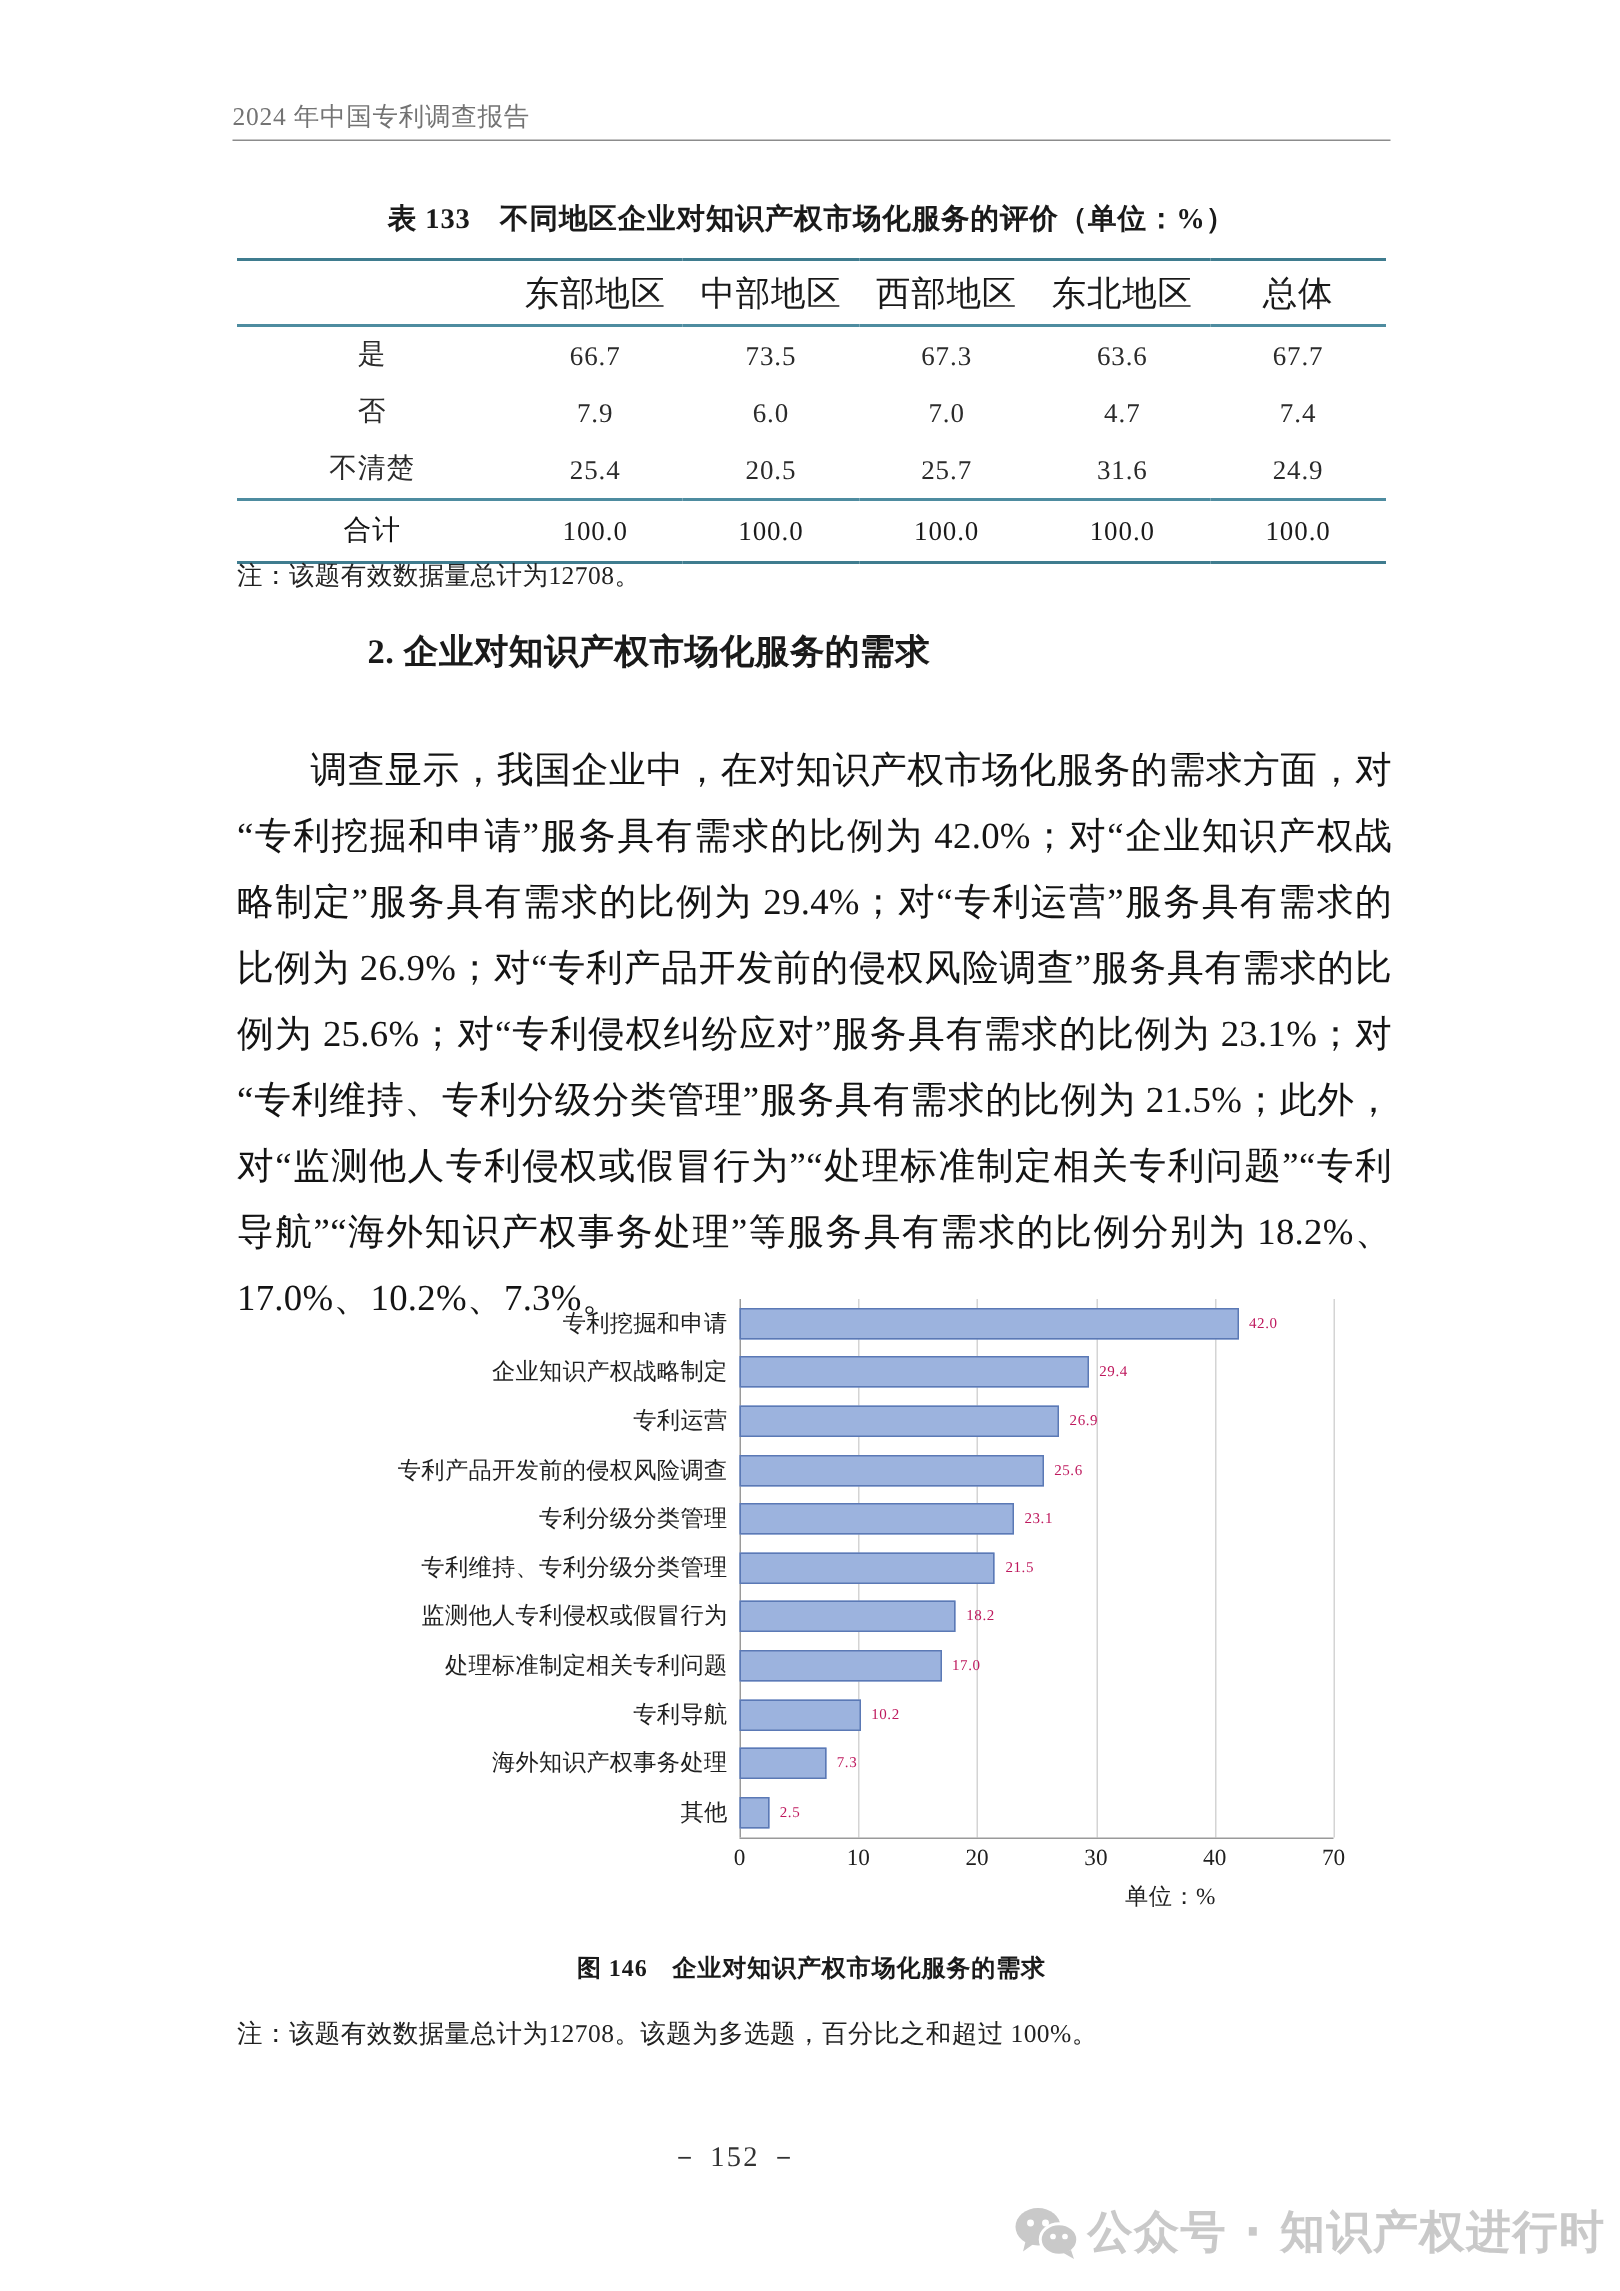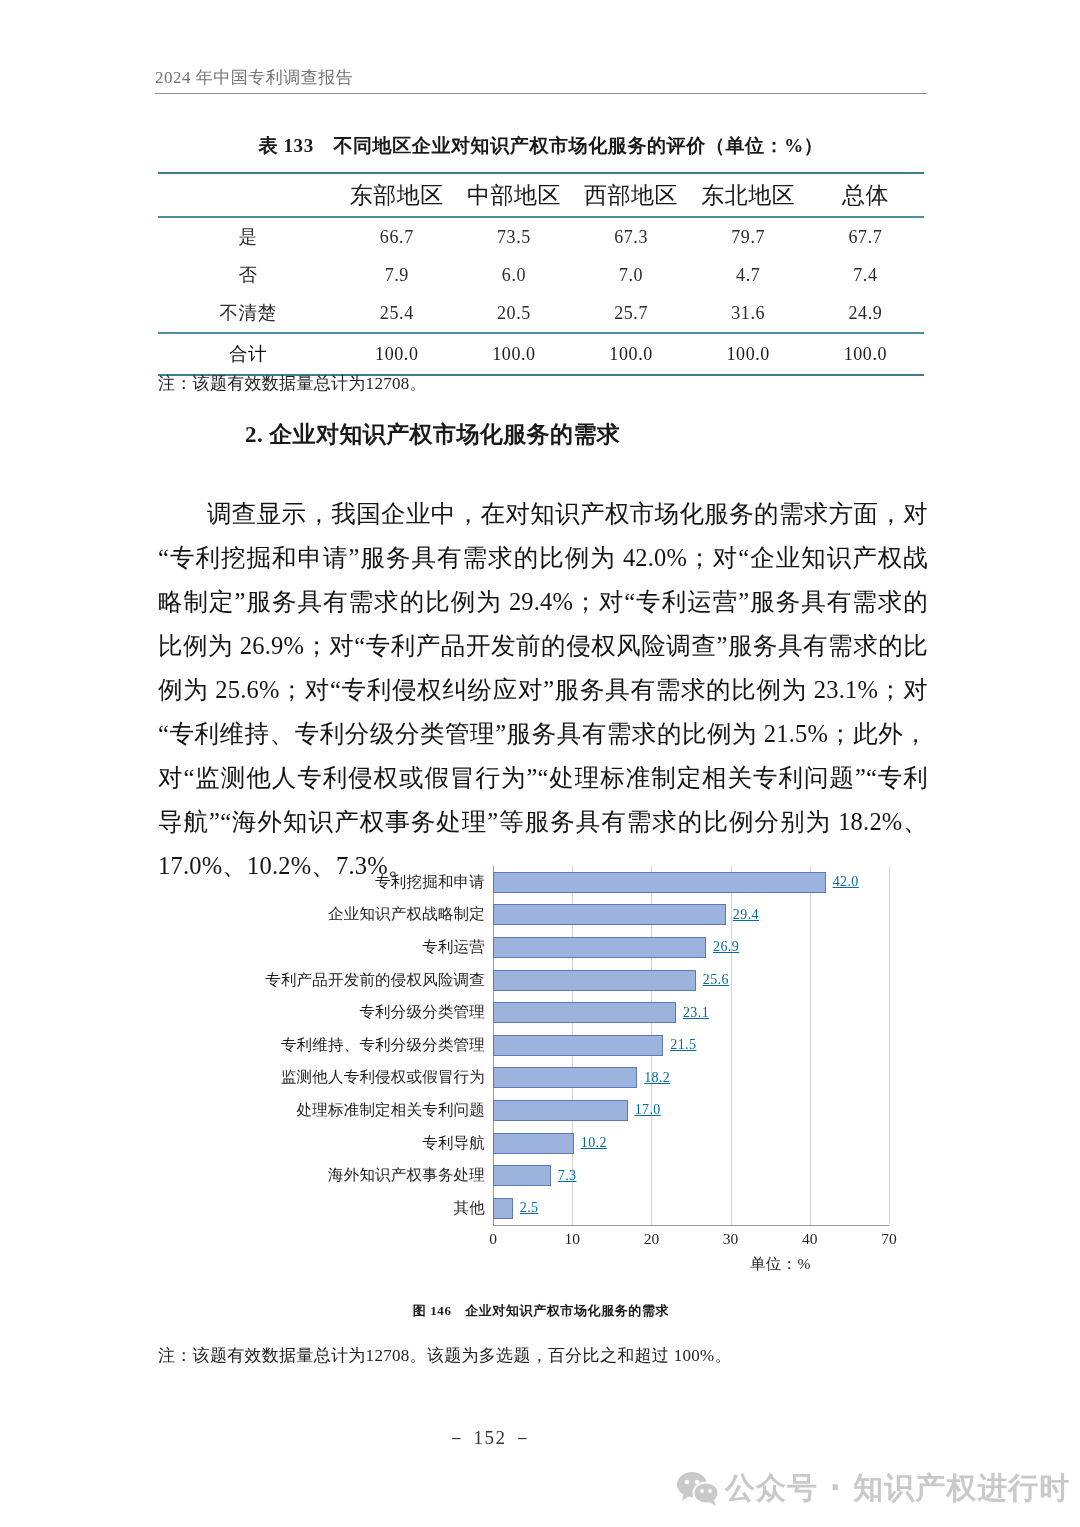--- a/index.html
+++ b/index.html
@@ -179,26 +179,25 @@
     display: flex;
     align-items: center;
   }
   .bar {
     height: 21px;
     background: #9cb3de;
     border: 1px solid #5b79b5;
     box-sizing: border-box;
   }
   .bar-value {
-    font-size: 14px;
-    color: #0369a1;
+    font-size: 10px;
+    color: #be185d;
     margin-left: 7px;
     letter-spacing: .4px;
     white-space: nowrap;
-    text-decoration: underline;
   }
 
   
   .grid {
     position: absolute;
     left: 343px;
     top: 0;
     width: 396px;
     height: 358.6px;
     pointer-events: none;
@@ -246,21 +245,21 @@
     white-space: nowrap;
   }
 
   
   .figure-caption {
     position: absolute;
     top: 1302px;
     left: 155px;
     width: 772px;
     text-align: center;
-    font-size: 13px;
+    font-size: 16px;
     font-weight: bold;
     letter-spacing: .6px;
     white-space: nowrap;
   }
   .figure-note {
     position: absolute;
     top: 1344px;
     left: 158px;
     font-size: 17px;
     color: #222;
@@ -320,21 +319,21 @@
         <th class="col-cell">东北地区</th>
         <th class="col-cell">总体</th>
       </tr>
     </thead>
     <tbody class="body-rows">
       <tr>
         <td class="rowhead">是</td>
         <td class="col-cell">66.7</td>
         <td class="col-cell">73.5</td>
         <td class="col-cell">67.3</td>
-        <td class="col-cell">79.7</td>
+        <td class="col-cell">63.6</td>
         <td class="col-cell">67.7</td>
       </tr>
       <tr>
         <td class="rowhead">否</td>
         <td class="col-cell">7.9</td>
         <td class="col-cell">6.0</td>
         <td class="col-cell">7.0</td>
         <td class="col-cell">4.7</td>
         <td class="col-cell">7.4</td>
       </tr>

